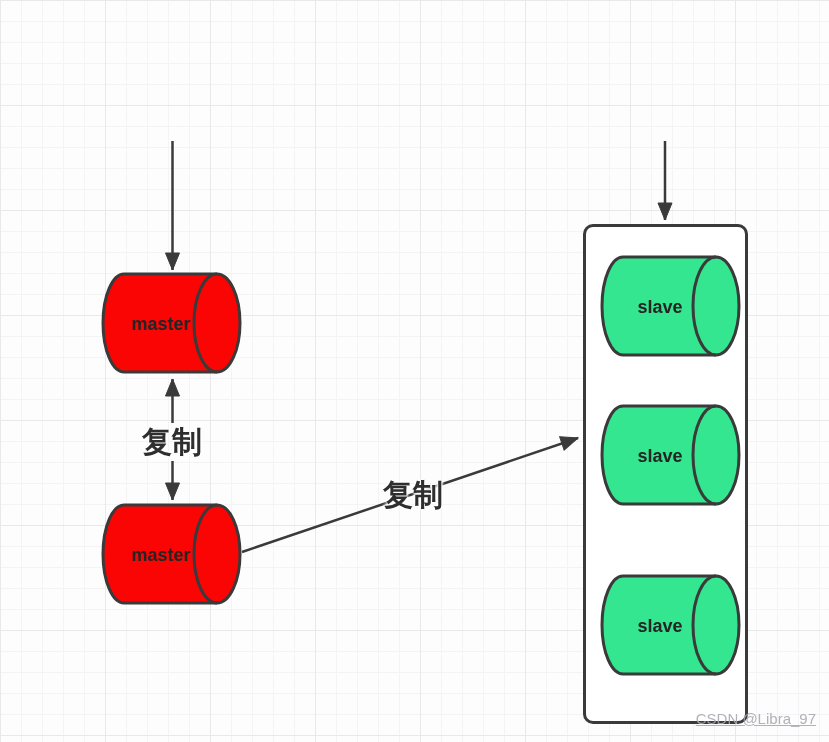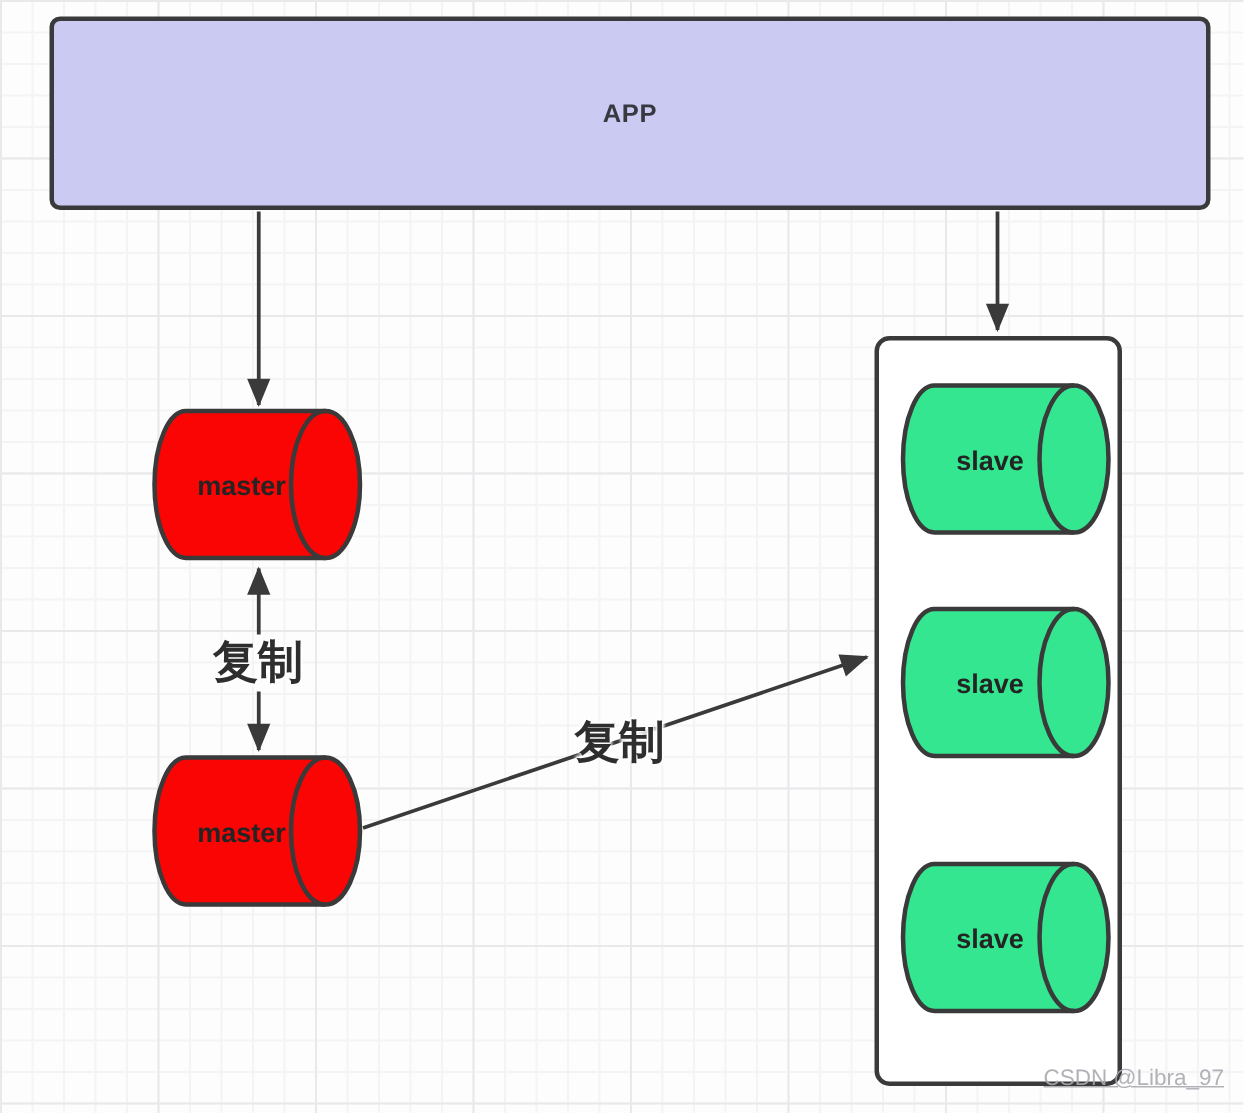--- a/index.html
+++ b/index.html
@@ -82,23 +82,20 @@
     opacity: 0.9;
     z-index: 5;
     text-decoration: underline;
   }
 </style>
 </head>
 <body>
 
 <div class="stage">
 
-  <div class="app-box">
-    <span class="node-label">APP</span>
-  </div>
 
   <svg class="edges" viewBox="0 0 829 742">
     <defs>
       <marker id="arrow" markerUnits="userSpaceOnUse" markerWidth="20" markerHeight="16" viewBox="0 0 20 16" refX="18" refY="8" orient="auto">
         <path d="M1,1 L18,8 L1,15 Z" fill="#3a3a3a" stroke="#3a3a3a" stroke-width="1"></path>
       </marker>
     </defs>
     <line x1="172.5" y1="141" x2="172.5" y2="270" stroke="#3a3a3a" stroke-width="2.5" marker-end="url(#arrow)"></line>
     <line x1="172.5" y1="423" x2="172.5" y2="379" stroke="#3a3a3a" stroke-width="2.5" marker-end="url(#arrow)"></line>
     <line x1="172.5" y1="461" x2="172.5" y2="500" stroke="#3a3a3a" stroke-width="2.5" marker-end="url(#arrow)"></line>

